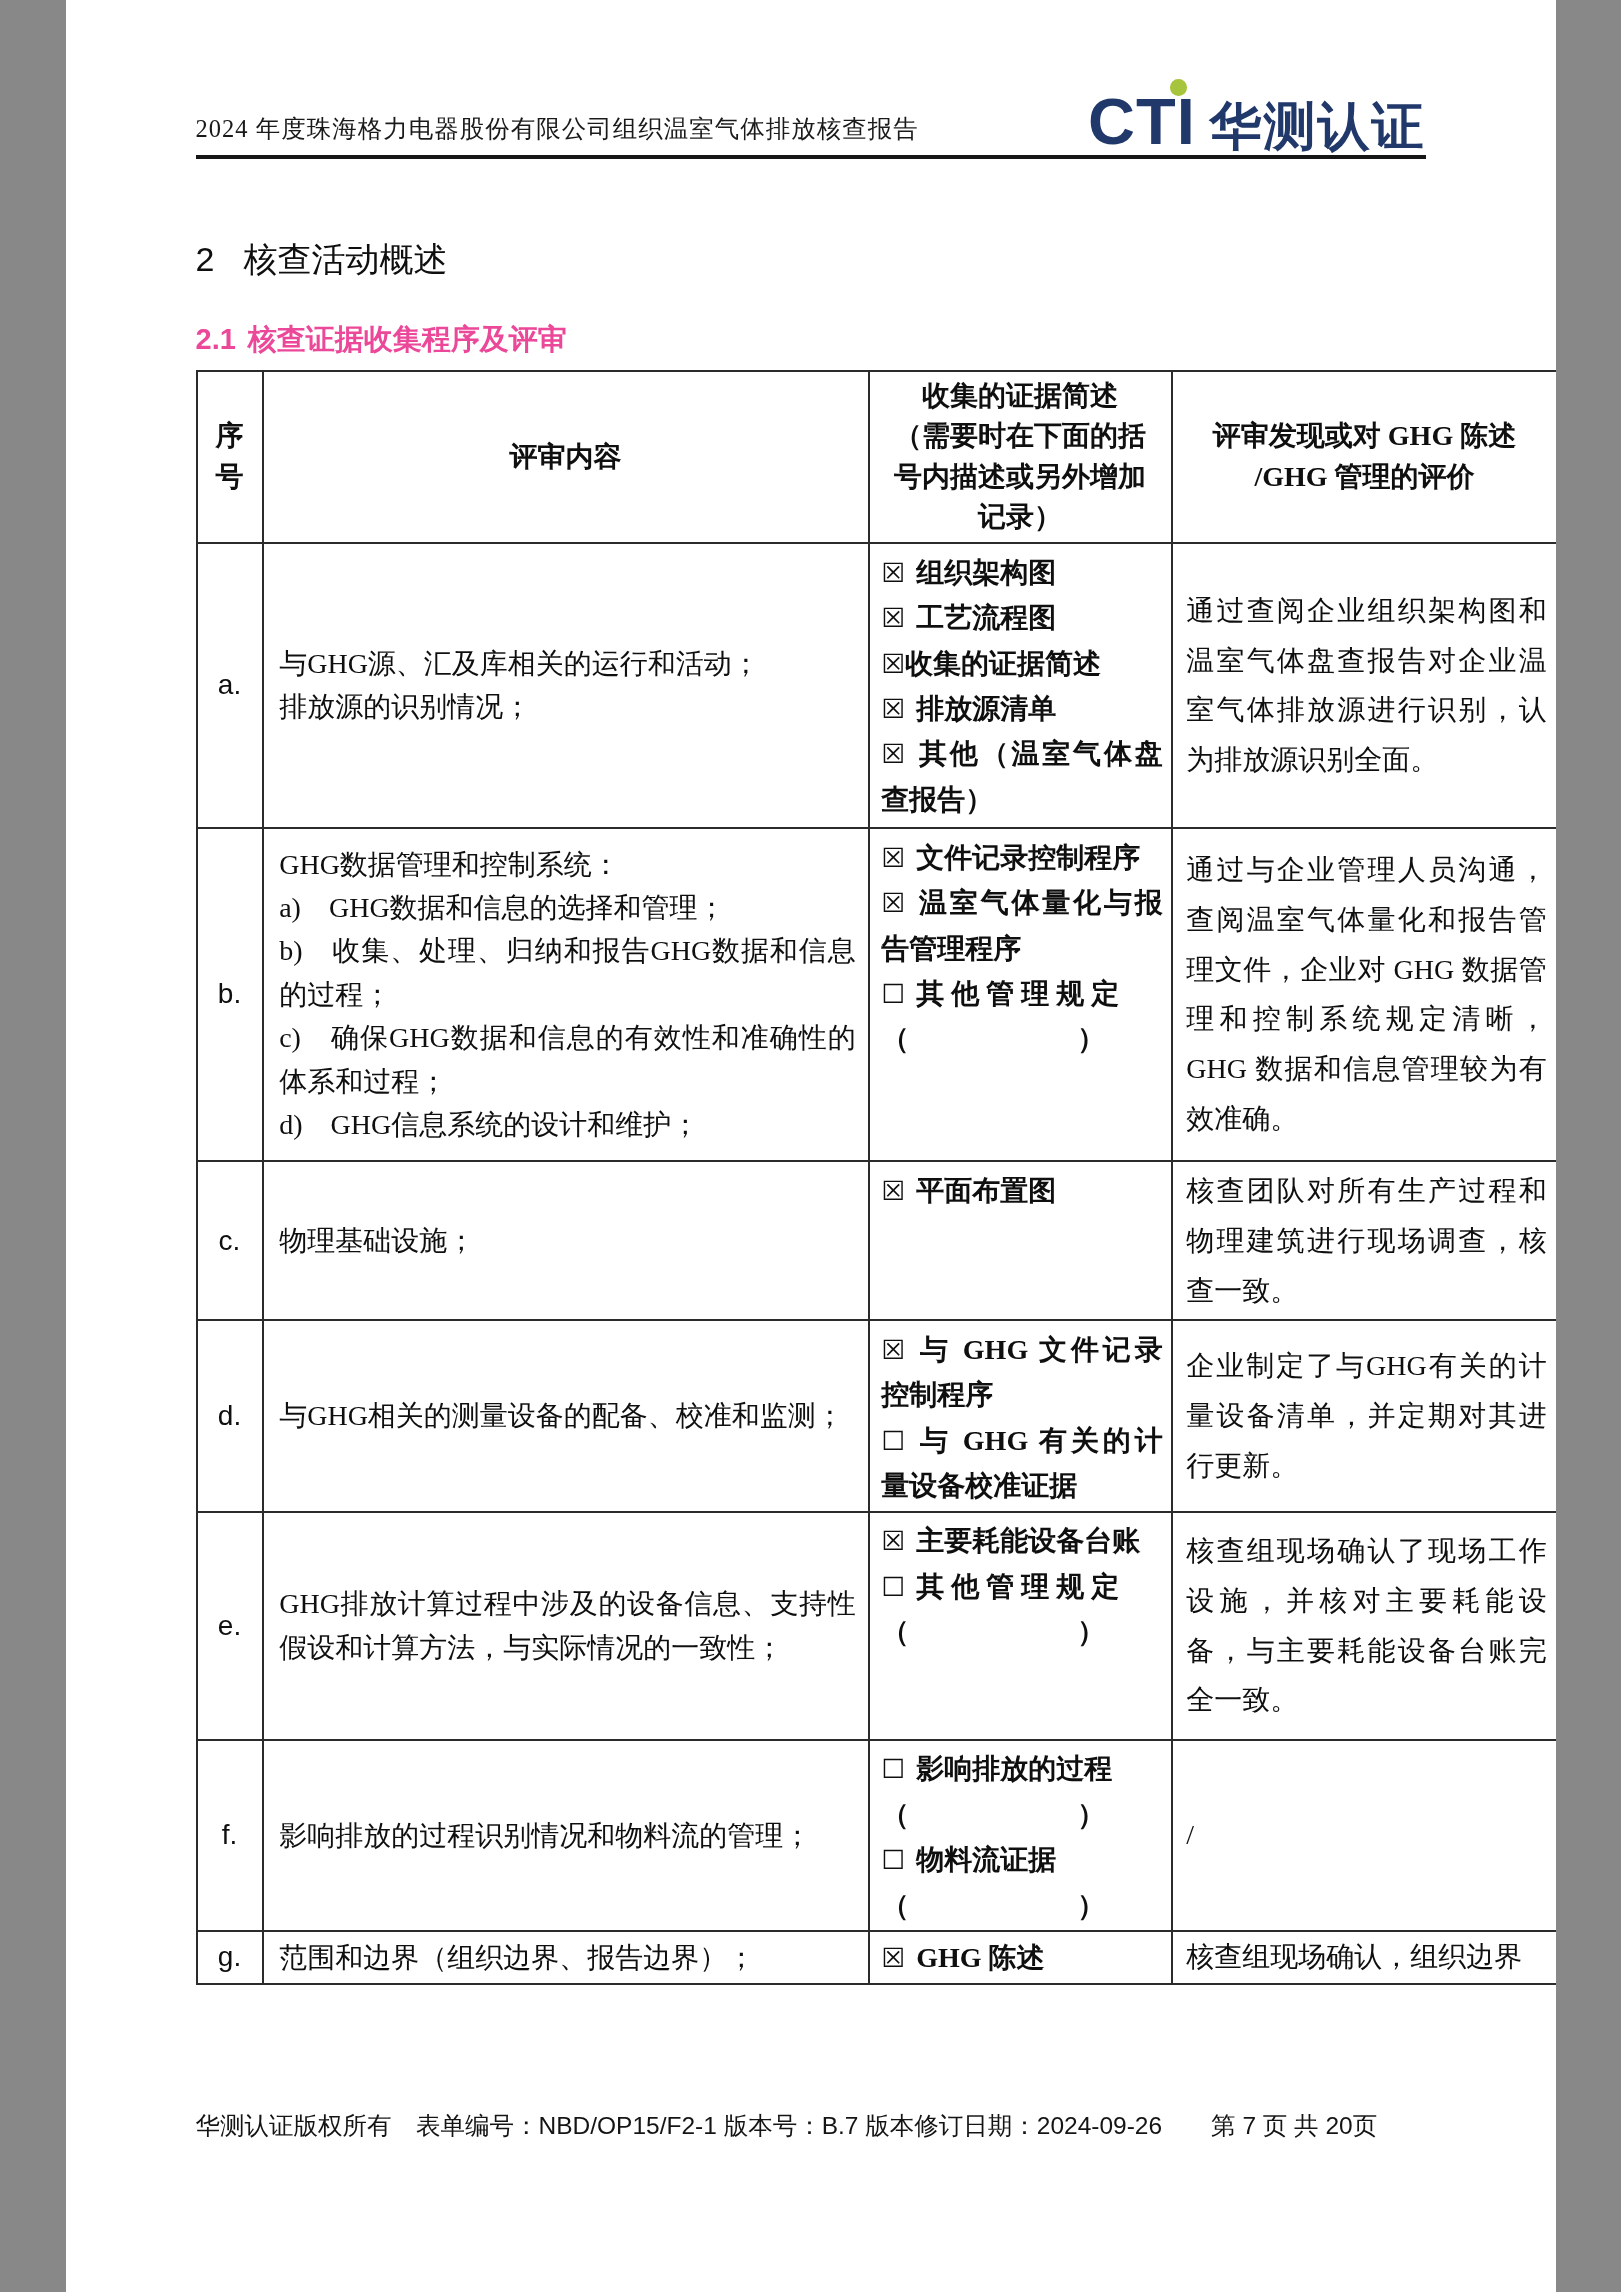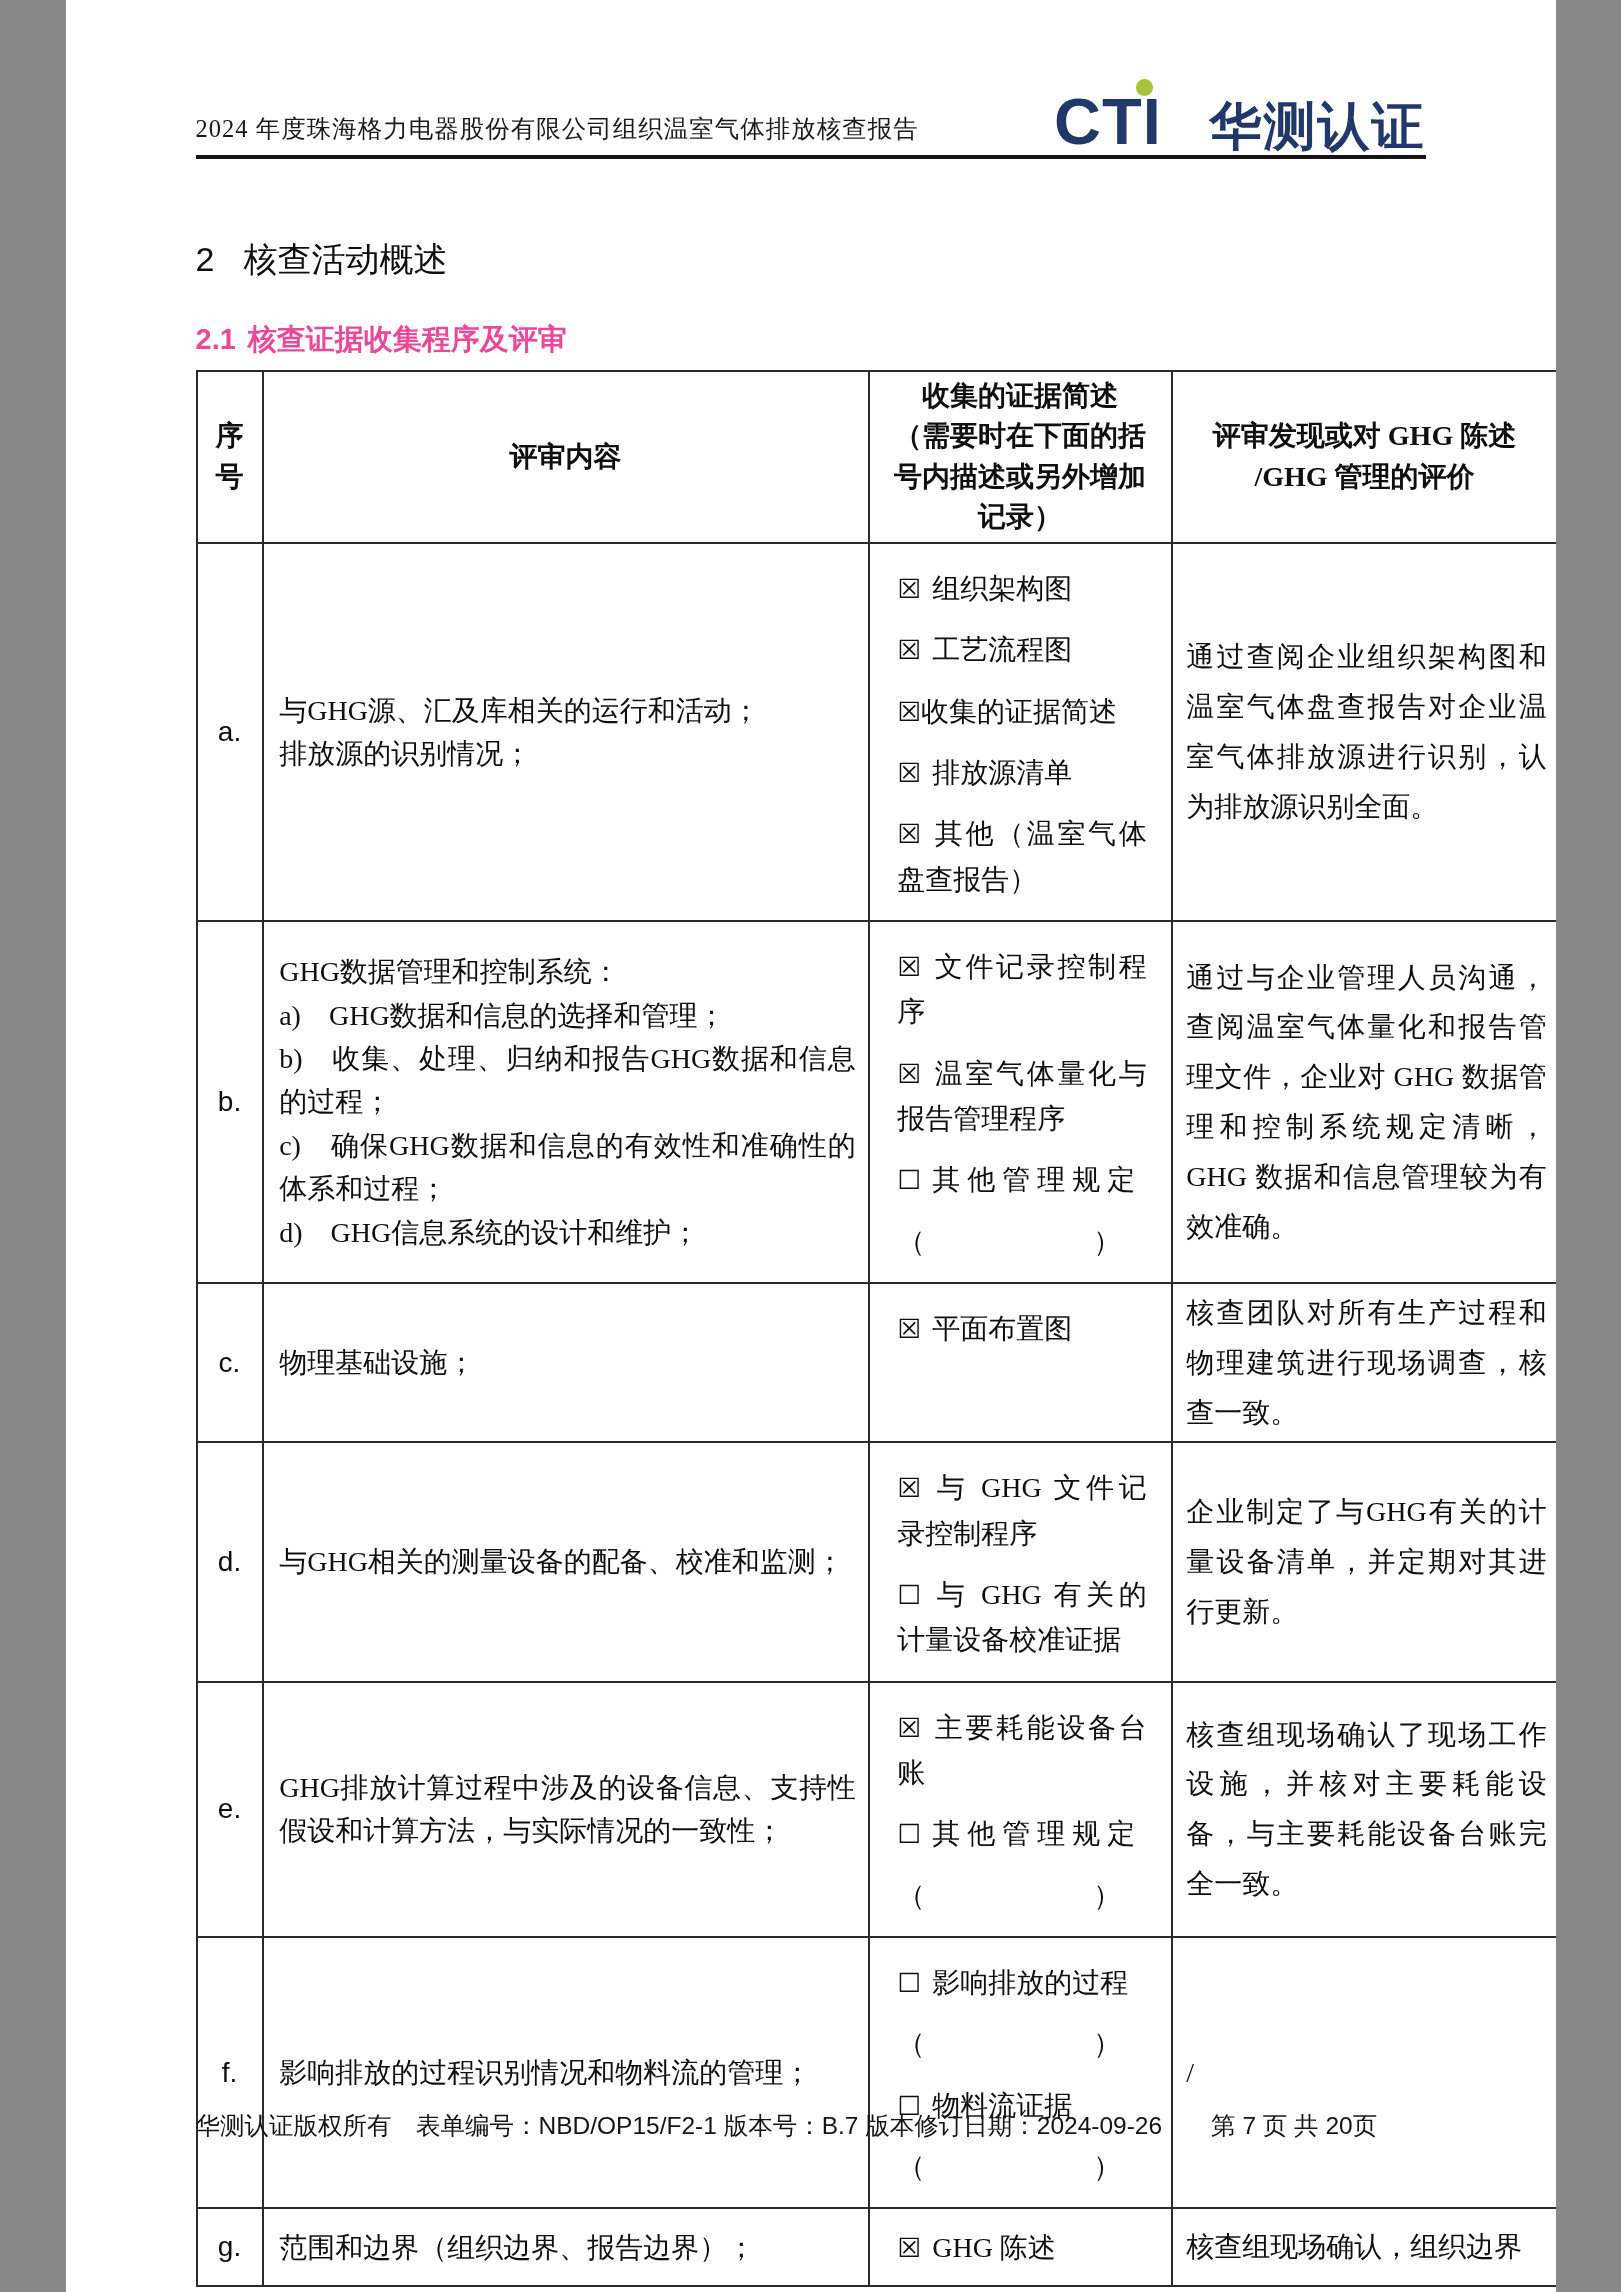--- a/index.html
+++ b/index.html
@@ -30,21 +30,20 @@
     color:#1a1a1a;
   }
   .logo{
     position:relative;
     display:flex;
     align-items:baseline;
     font-family:"Liberation Sans","DejaVu Sans",sans-serif;
     font-weight:bold;
     color:#21386b;
     padding-bottom:2px;
-    gap:34px;
   }
   .logo-cti{
     font-size:65px;
     line-height:0.95;
     letter-spacing:1px;
   }
   .logo-dot{
     position:absolute;
     left:82px;top:-11.8px;
     width:16.7px;height:16.7px;
@@ -127,21 +126,21 @@
     padding:5.9px 7.8px 2px 11.8px;
     line-height:1.62;
     text-align:justify;
   }
   td.cell-finding{
     vertical-align:middle;
     padding:3.9px 9.8px 3.9px 13.7px;
     line-height:1.78;
     text-align:justify;
   }
-  .evi-line{margin:16px;}
+  .evi-line{margin:0;font-weight:bold;}
   .box{
     font-family:"DejaVu Sans",sans-serif;
     font-size:26.5px;
   }
   .box.gap{margin-right:0.42em;}
   tr.r-a{height:285px;}
   tr.r-b{height:333px;}
   tr.r-c{height:150px;}
   tr.r-d{height:189px;}
   tr.r-e{height:228px;}

